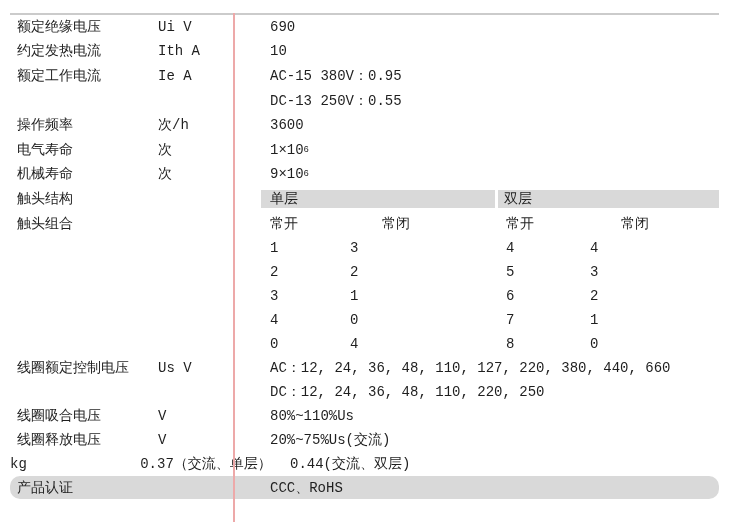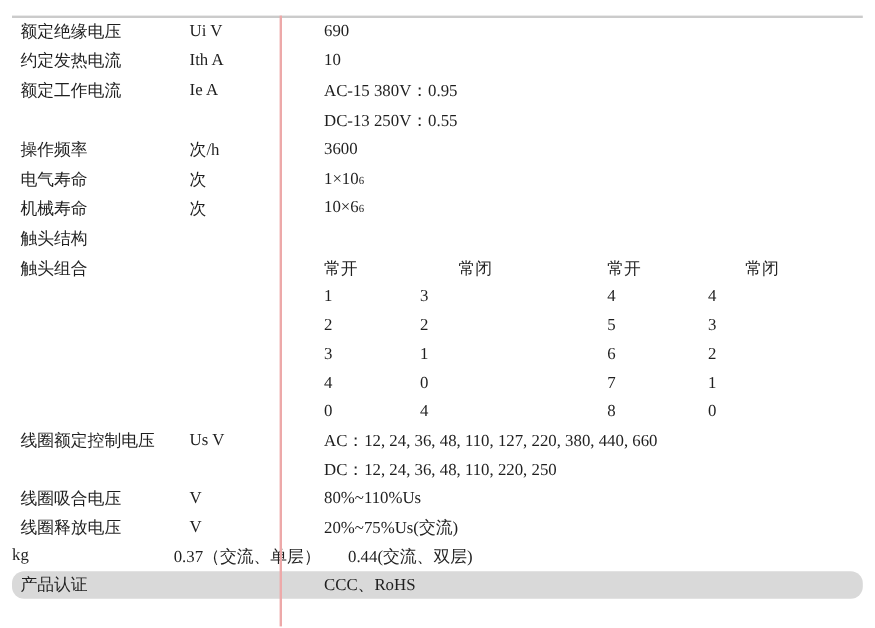--- a/index.html
+++ b/index.html
@@ -1,18 +1,18 @@
 <!DOCTYPE html>
 <html><head>
 <meta charset="utf-8">
 <style>
   html,body { margin:0; padding:0; background:#ffffff; }
   .page {
     position:relative; width:729px; height:523px; background:#ffffff;
-    font-family:Liberation Serif, serif;
+    font-family:Liberation Mono, monospace;
     font-size:14px; color:#1f1f1f; overflow:hidden;
   }
   .spec-table { position:absolute; left:10px; top:13px; width:709px; }
   .top-border { height:2px; background:#cbcbcb; }
   .vline { position:absolute; left:223px; top:0; width:2px; height:509px; background:#eda9a9; z-index:5; }
 
   .row { display:flex; align-items:center; height:24px; }
   .h25 { height:25px;justify-content:space-between; } .h26 { height:26px; } .h23 { height:23px; }
   .c-label { width:148px; padding-left:7px; box-sizing:border-box; flex-shrink:0; white-space:nowrap; }
   .c-unit  { width:75px; flex-shrink:0; white-space:nowrap; }
@@ -87,28 +87,33 @@
       <div class="c-value">
           <span>1×10</span>
           <sup>6</sup>
         </div>
     </div>
 
     <div class="row">
       <div class="c-label">机械寿命</div>
       <div class="c-unit">次</div>
       <div class="c-value">
-          <span>10×6</span>
+          <span>9×10</span>
           <sup>6</sup>
         </div>
     </div>
 
     <div class="row h26">
       <div class="c-label">触头结构</div>
       <div class="c-unit"></div>
+      <div class="c-value nopad">
+        <div class="seg1">单层</div>
+        <div class="seg-gap"></div>
+        <div class="seg2">双层</div>
+      </div>
     </div>
 
     <div class="row">
       <div class="c-label">触头组合</div>
       <div class="c-unit"></div>
       <div class="c-value nopad">
         <div class="hcell1">常开</div>
         <div class="hcell2">常闭</div>
         <div class="hcell3">常开</div>
         <div class="hcell4">常闭</div>

